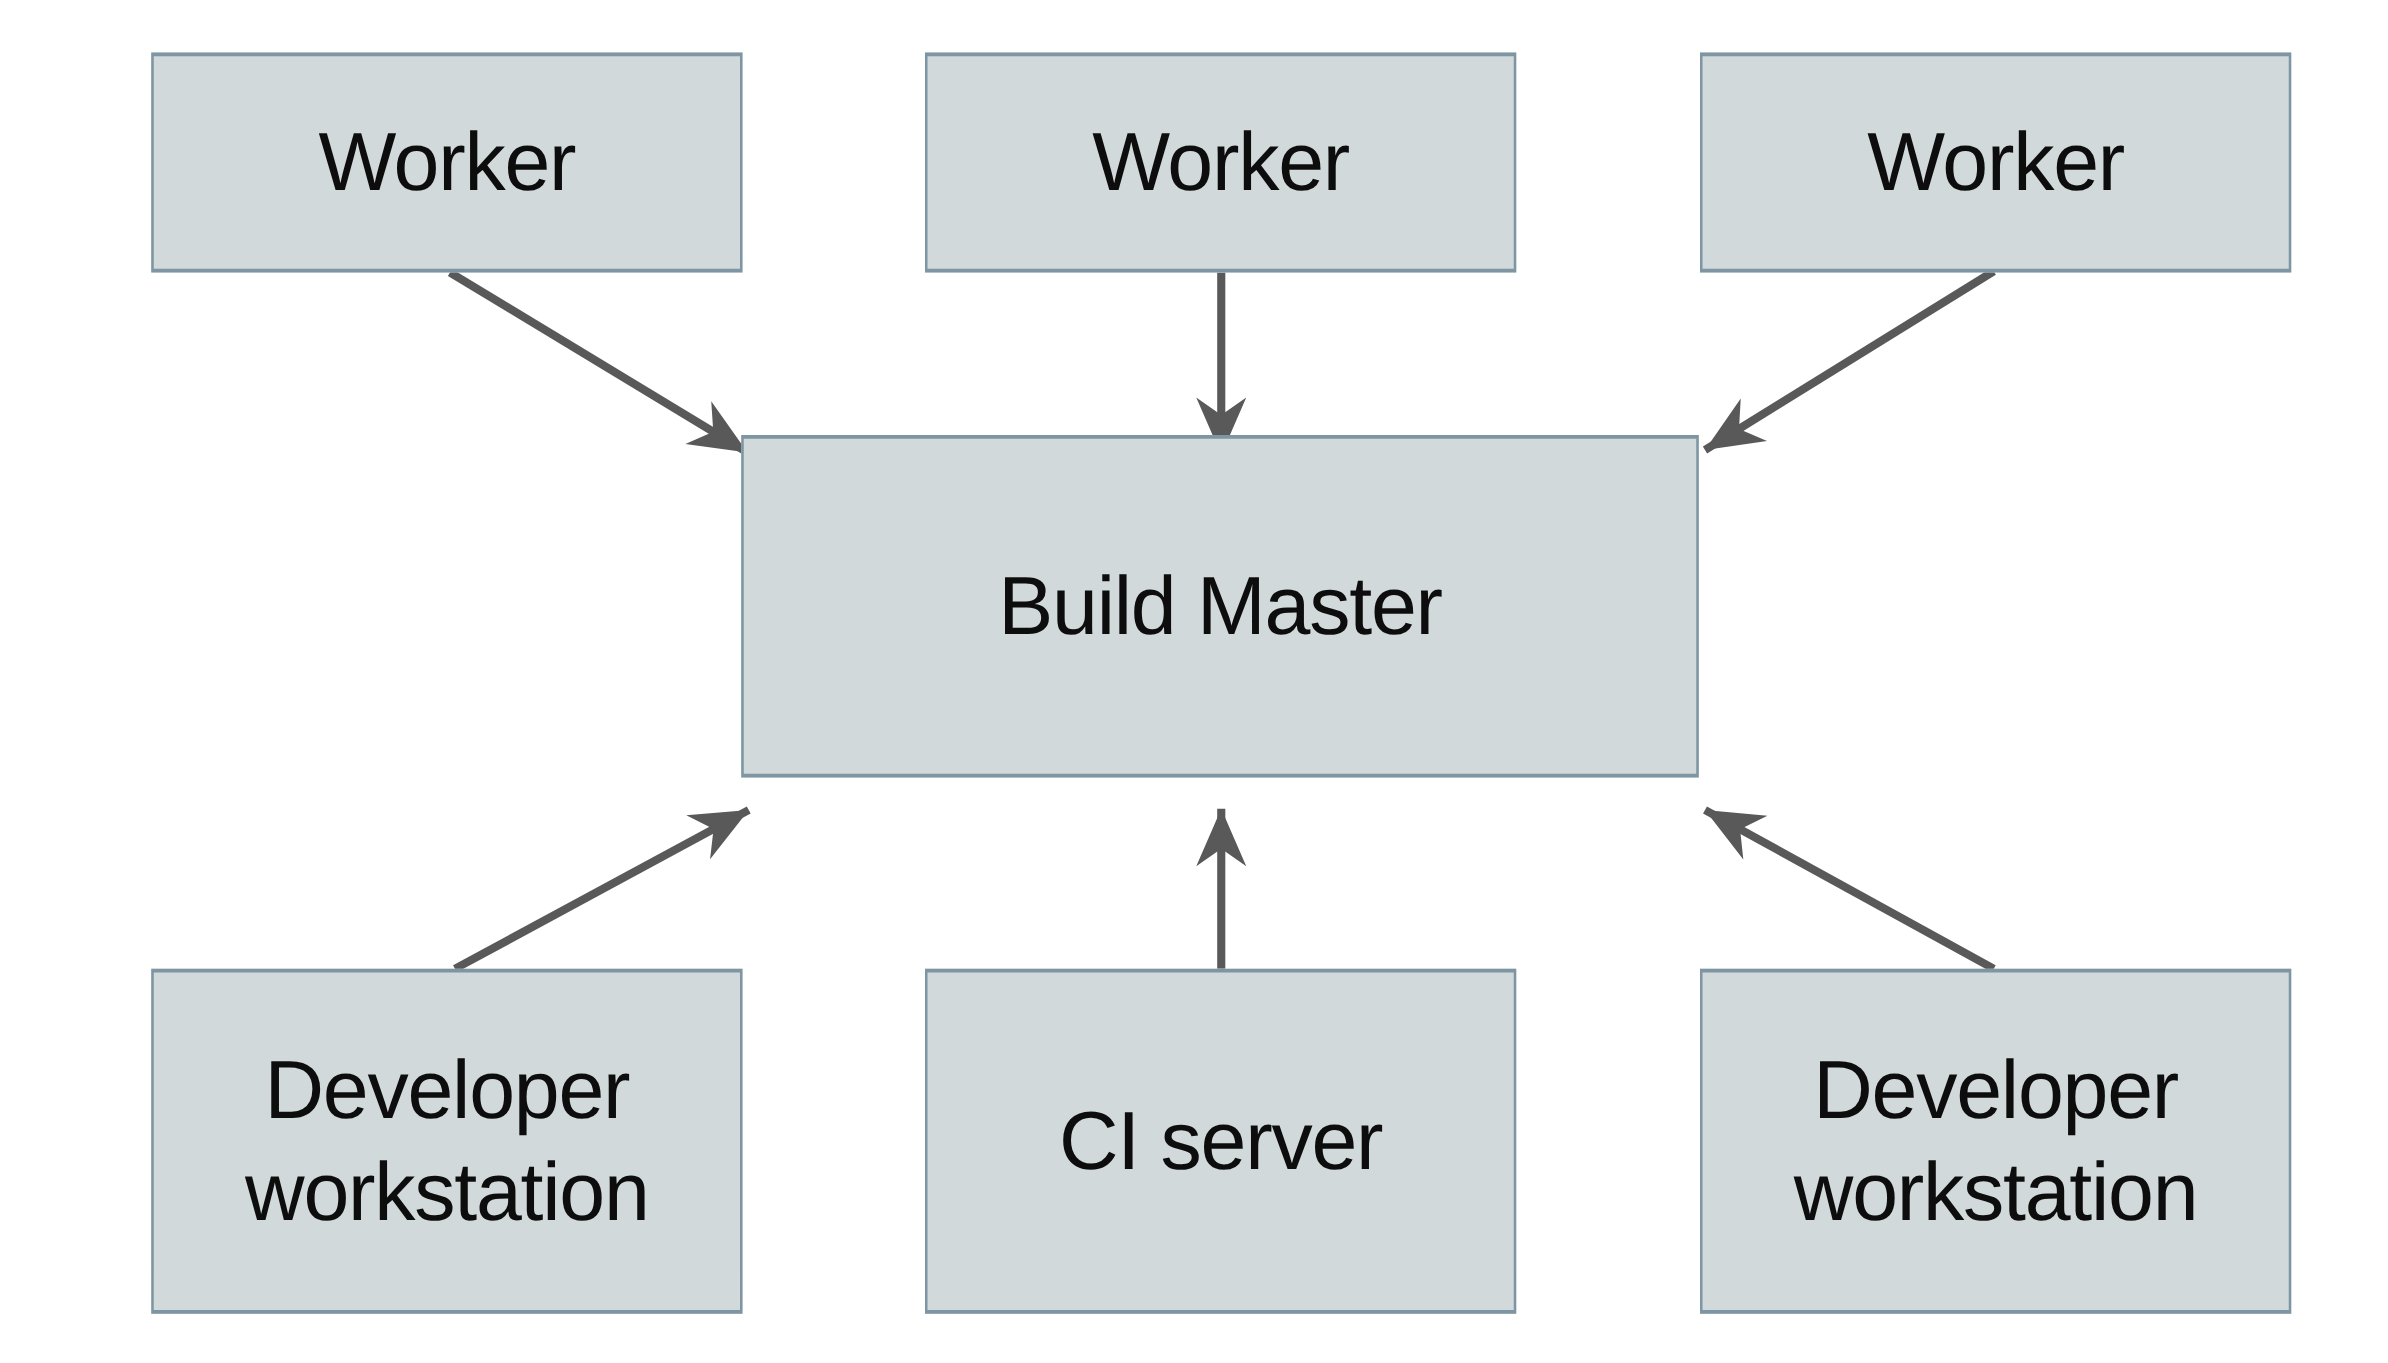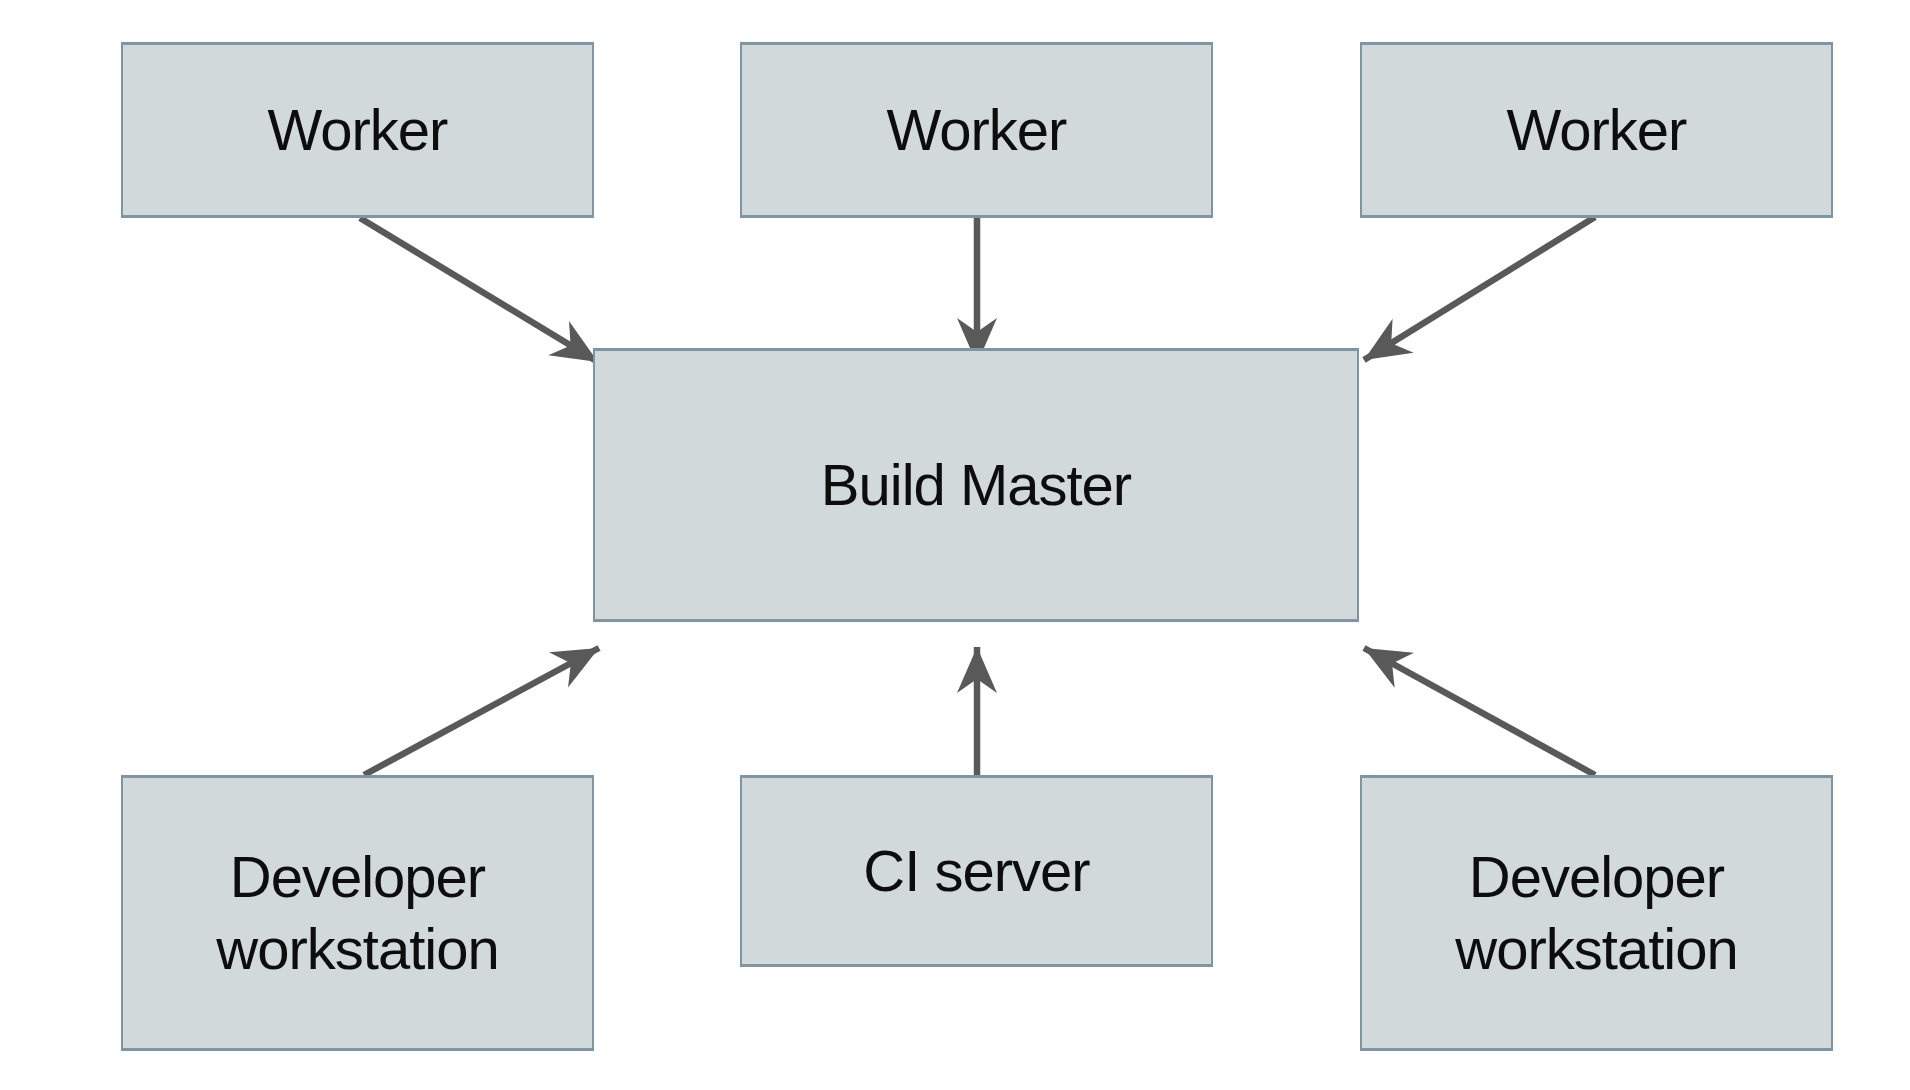--- a/index.html
+++ b/index.html
@@ -15,34 +15,34 @@
     box-sizing:border-box;
     background:var(--node-fill,#d1d9da);
     border:2px solid var(--node-border,#7e95a3);
     border-top-width:3px;
     border-bottom-width:3px;
     display:flex;
     align-items:center;
     justify-content:center;
     text-align:center;
     color:var(--text,#0d0d0d);
-    font-size:58px;
+    font-size:66px;
     line-height:1.24;
     white-space:pre-line;
     letter-spacing:-1px;
   }
   
   #worker1{left:121px;top:42px;width:473px;height:176px;}
   #worker2{left:740px;top:42px;width:473px;height:176px;}
   #worker3{left:1360px;top:42px;width:473px;height:176px;}
   
   #build-master{left:593px;top:348px;width:766px;height:274px;}
   
   #dev1{left:121px;top:775px;width:473px;height:276px;}
-  #ci{left:740px;top:775px;width:473px;height:192px;}
+  #ci{left:740px;top:775px;width:473px;height:276px;}
   #dev2{left:1360px;top:775px;width:473px;height:276px;}
 
   #arrow-layer{position:absolute;left:0;top:0;width:1910px;height:1090px;pointer-events:none;}
   #arrow-layer path.shaft{
     stroke:var(--arrow,#595959);
     stroke-width:6.5;
     fill:none;
   }
 </style>
 </head>

